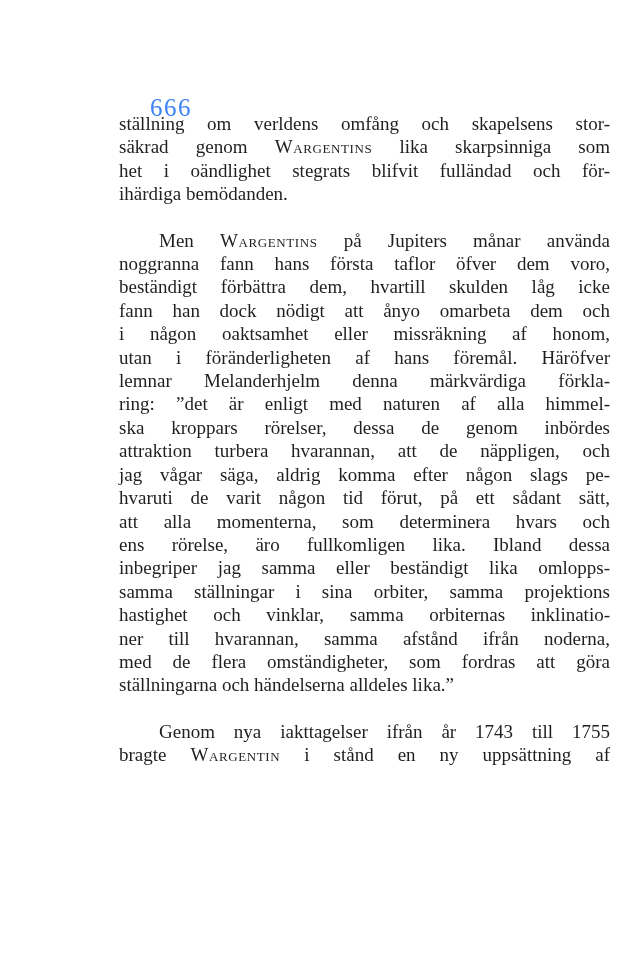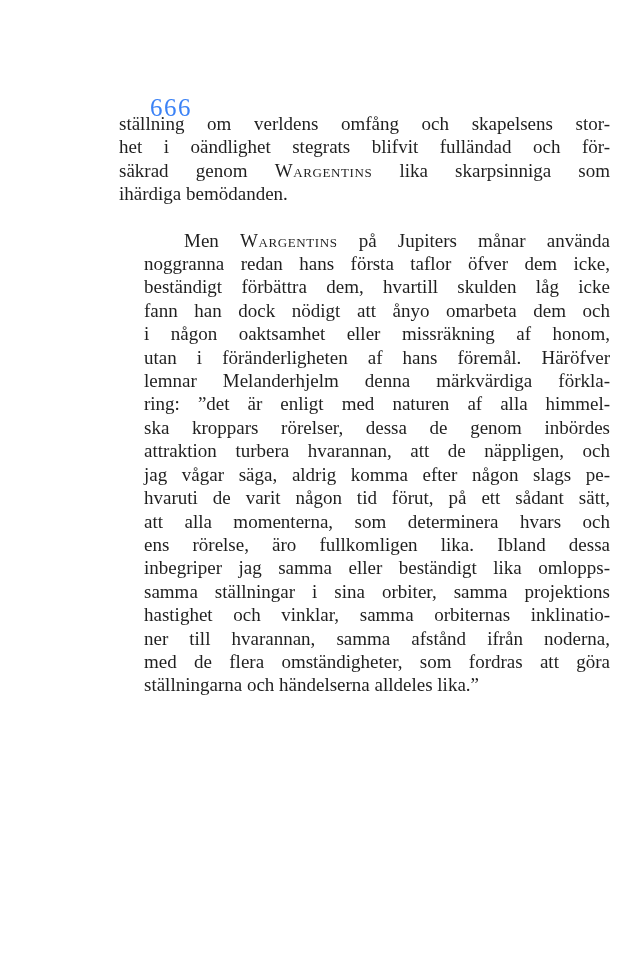--- a/index.html
+++ b/index.html
@@ -31,21 +31,20 @@
     width: 491px;
     font-size: 19px;
     line-height: 23.4px;
     color: #1f1f1f;
   }
   .para {
     margin: 0;
   }
   .para + .para {
     margin-top: 23px;
-    margin-left: 25px;
   }
   .para.para-indent .line:first-child {
     text-indent: 40px;
   }
   .line {
     text-align: justify;
     text-align-last: justify;
   }
   .line.no-just {
     text-align-last: left;
@@ -56,40 +55,44 @@
   }
 </style>
 </head>
 <body>
 
 <div class="page">
   <div class="page-number">666</div>
   <div class="text-block">
       <div class="para">
         <div class="line"><span>ställning om verldens omfång och skapelsens stor-</span></div>
+        <div class="line"><span>säkrad genom </span><span class="sc">Wargentins</span><span> lika skarpsinniga som</span></div>
         <div class="line"><span>het i oändlighet stegrats blifvit fulländad och för-</span></div>
-        <div class="line"><span>säkrad genom </span><span class="sc">Wargentins</span><span> lika skarpsinniga som</span></div>
         <div class="line no-just"><span>ihärdiga bemödanden.</span></div>
       </div>
       <div class="para para-indent">
         <div class="line"><span>Men </span><span class="sc">Wargentins</span><span> på Jupiters månar använda</span></div>
-        <div class="line"><span>noggranna redan hans första taflor öfver dem icke,</span></div>
+        <div class="line"><span>noggranna fann hans första taflor öfver dem voro,</span></div>
         <div class="line"><span>beständigt förbättra dem, hvartill skulden låg icke</span></div>
         <div class="line"><span>fann han dock nödigt att ånyo omarbeta dem och</span></div>
         <div class="line"><span>i någon oaktsamhet eller missräkning af honom,</span></div>
         <div class="line"><span>utan i föränderligheten af hans föremål. Häröfver</span></div>
         <div class="line"><span>lemnar Melanderhjelm denna märkvärdiga förkla-</span></div>
         <div class="line"><span>ring: ”det är enligt med naturen af alla himmel-</span></div>
         <div class="line"><span>ska kroppars rörelser, dessa de genom inbördes</span></div>
         <div class="line"><span>attraktion turbera hvarannan, att de näppligen, och</span></div>
         <div class="line"><span>jag vågar säga, aldrig komma efter någon slags pe-</span></div>
         <div class="line"><span>hvaruti de varit någon tid förut, på ett sådant sätt,</span></div>
         <div class="line"><span>att alla momenterna, som determinera hvars och</span></div>
         <div class="line"><span>ens rörelse, äro fullkomligen lika. Ibland dessa</span></div>
         <div class="line"><span>inbegriper jag samma eller beständigt lika omlopps-</span></div>
         <div class="line"><span>samma ställningar i sina orbiter, samma projektions</span></div>
         <div class="line"><span>hastighet och vinklar, samma orbiternas inklinatio-</span></div>
         <div class="line"><span>ner till hvarannan, samma afstånd ifrån noderna,</span></div>
         <div class="line"><span>med de flera omständigheter, som fordras att göra</span></div>
         <div class="line no-just"><span>ställningarna och händelserna alldeles lika.”</span></div>
       </div>
+      <div class="para para-indent">
+        <div class="line"><span>Genom nya iakttagelser ifrån år 1743 till 1755</span></div>
+        <div class="line"><span>bragte </span><span class="sc">Wargentin</span><span> i stånd en ny uppsättning af</span></div>
+      </div>
     </div>
 </div>
 
 </body></html>

